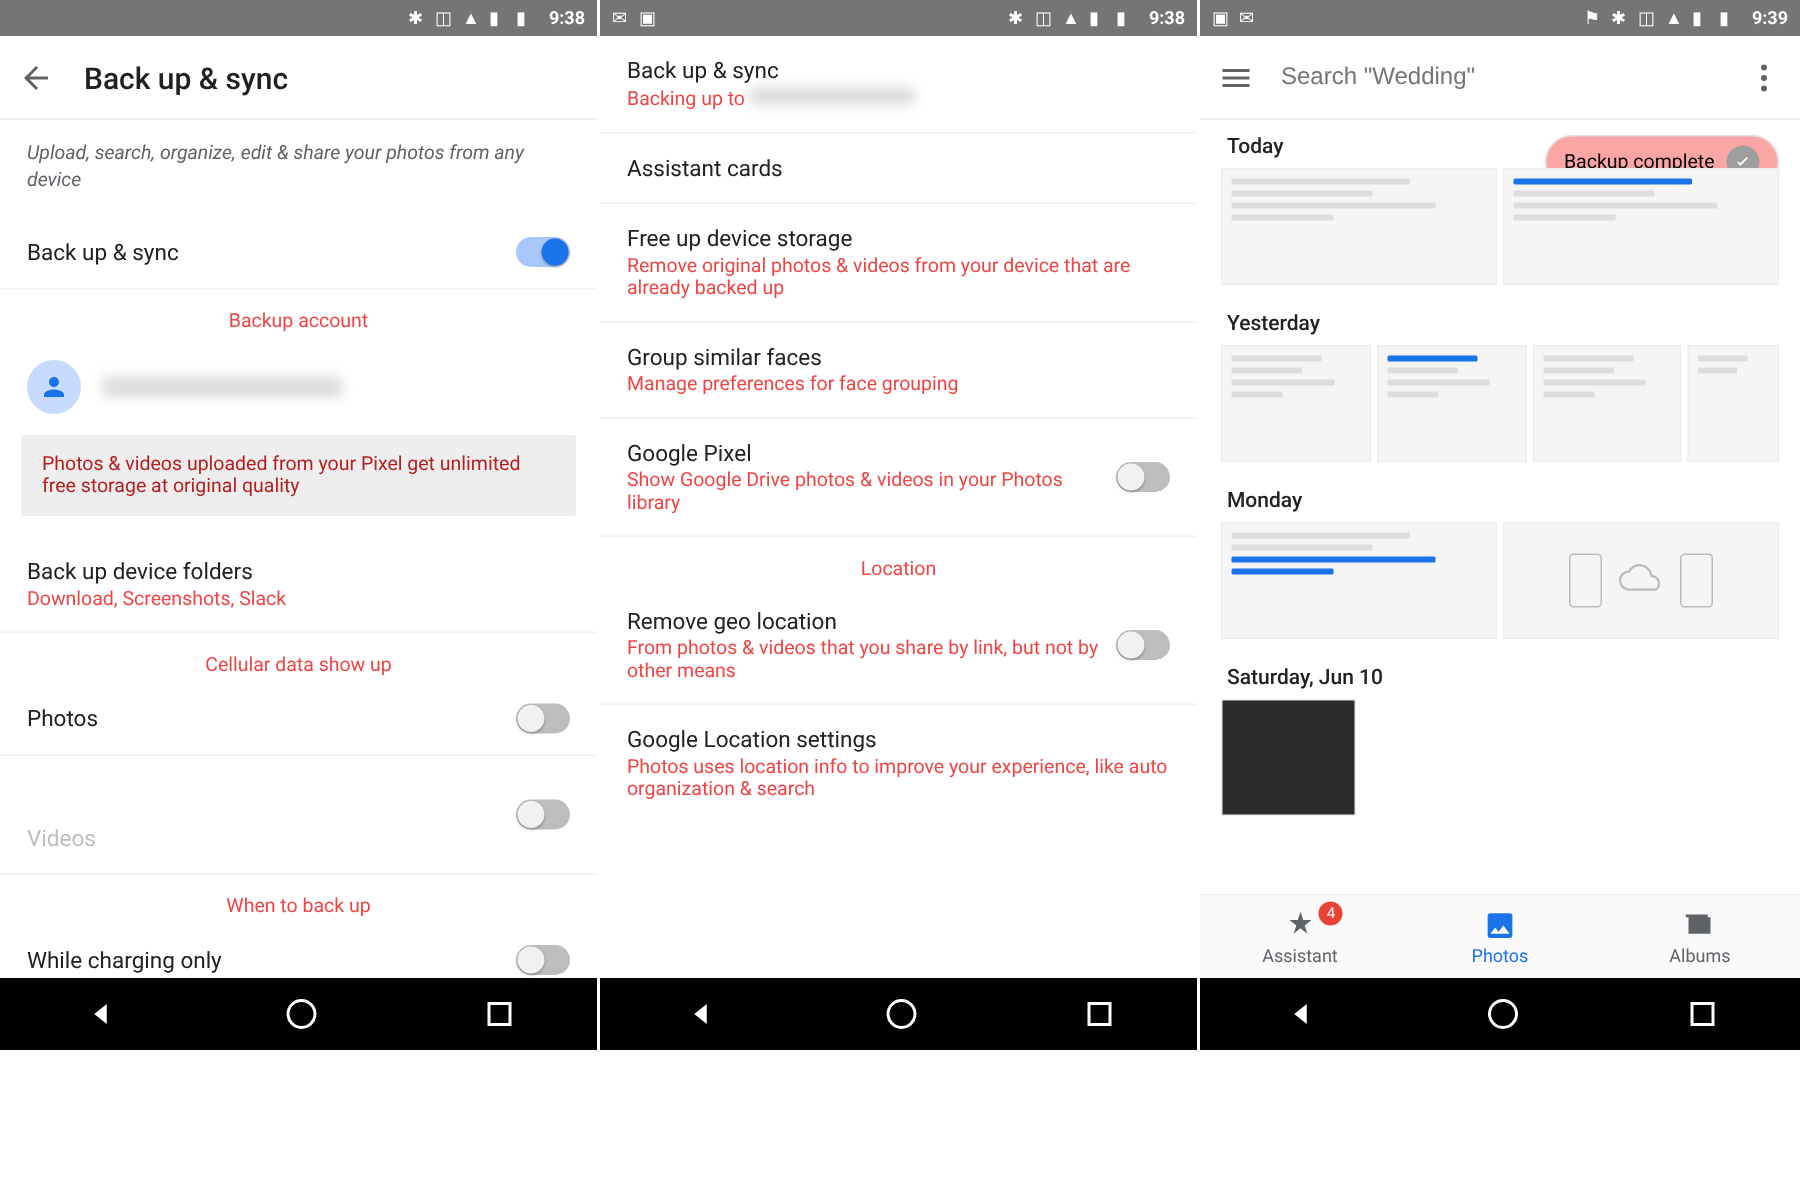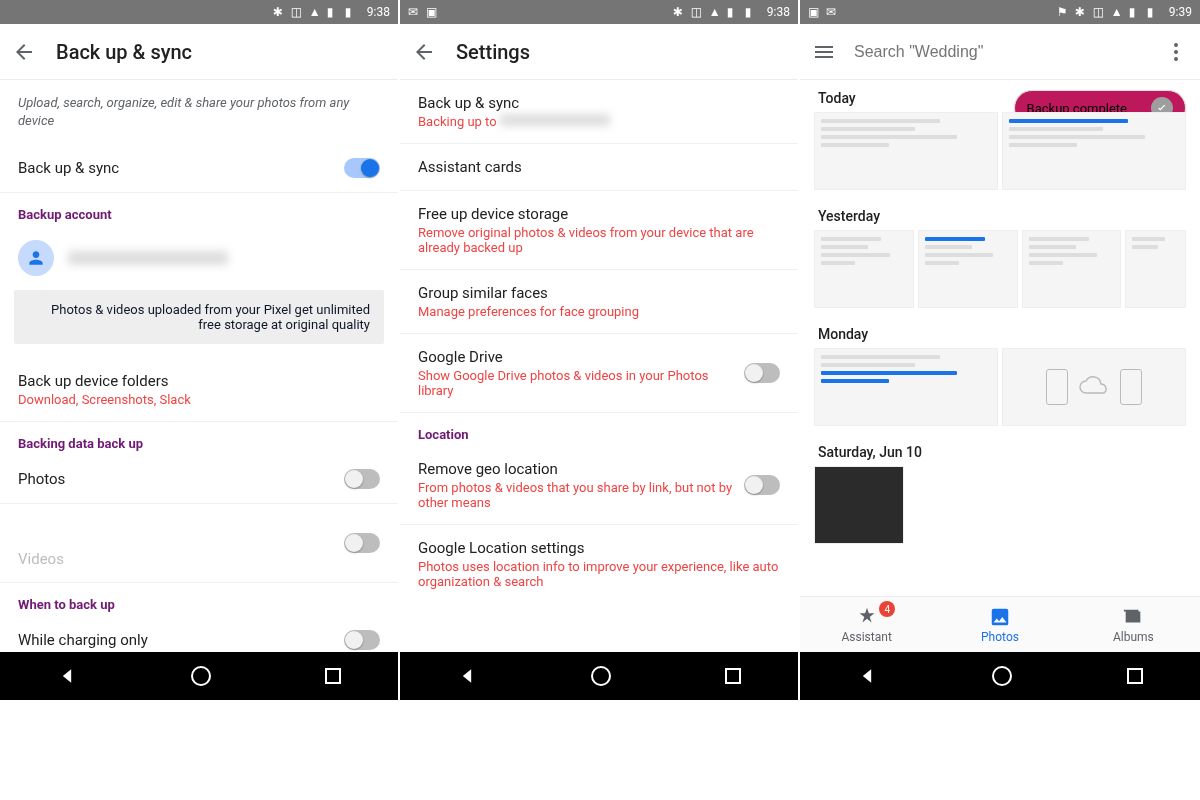--- a/index.html
+++ b/index.html
@@ -3,45 +3,45 @@
 <meta charset="utf-8">
 <style>
   * { box-sizing: border-box; margin: 0; padding: 0; }
   body { font-family: Roboto, "Helvetica Neue", Arial, sans-serif; background: #fff; width: 1200px; height: 800px; overflow: hidden; }
   .triptych { display: flex; width: 1200px; height: 700px; }
   .phone { width: 400px; height: 700px; border-right: 2px solid #fff; position: relative; background: #fff; display: flex; flex-direction: column; }
   .phone:last-child { border-right: none; }
   .statusbar { height: 24px; background: #757575; color: #fff; display: flex; align-items: center; justify-content: flex-end; padding: 0 8px; font-size: 12px; gap: 4px; }
   .statusbar .left-icons { margin-right: auto; display: flex; gap: 4px; }
   .statusbar svg, .statusbar span.glyph { width: 14px; height: 14px; fill: #fff; }
-  .statusbar .time { font-weight: 400; margin-left: 4px; }
+  .statusbar .time { font-weight: 700; margin-left: 4px; }
   .appbar { height: 56px; display: flex; align-items: center; padding: 0 12px; gap: 20px; border-bottom: 1px solid #ececec; }
   .appbar .title { font-size: 20px; font-weight: 500; color: #212121; }
   .back-arrow, .hamburger, .overflow { width: 24px; height: 24px; display: flex; align-items: center; justify-content: center; color: #5f6368; }
   .content { flex: 1; overflow: hidden; }
   .pad { padding: 14px 18px; }
   .sub { font-size: 13px; color: #5f6368; line-height: 1.4; font-style: italic; }
   .row { display: flex; align-items: center; padding: 14px 18px; border-bottom: 1px solid #f0f0f0; }
   .row .txt { flex: 1; }
   .row .pri { font-size: 15px; color: #212121; }
   .row .sec { font-size: 13px; color: #ef4444; margin-top: 2px; }
   .row.disabled .pri { color: #bdbdbd; margin-top: 32px; }
-  .section-label { color: #701a75; font-size: 13px; font-weight: 700; padding: 14px 18px 4px; }
+  .section-label { color: #ef4444; font-size: 13px; font-weight: 400; padding: 14px 18px 4px; text-align: center; }
   .toggle { width: 36px; height: 20px; border-radius: 10px; background: #bdbdbd; position: relative; }
   .toggle::after { content: ""; position: absolute; width: 18px; height: 18px; background: #f1f1f1; border-radius: 50%; top: 1px; left: 1px; box-shadow: 0 1px 2px rgba(0,0,0,.3); }
   .toggle.on { background: #a8c7fa; }
   .toggle.on::after { background: #1a73e8; left: 17px; }
   .avatar { width: 36px; height: 36px; border-radius: 50%; background: #c5dafc; display: flex; align-items: center; justify-content: center; margin-right: 14px; }
   .avatar svg { fill: #1a73e8; width: 20px; height: 20px; }
   .blur { filter: blur(4px); background: #ddd; color: transparent; border-radius: 2px; display: inline-block; height: 14px; width: 160px; }
-  .notice { background: #eeeeee; margin: 0 14px 14px; padding: 12px 14px; font-size: 13px; color: #0f172a; border-radius: 2px; text-align: right; }
+  .notice { background: #eeeeee; margin: 0 14px 14px; padding: 12px 14px; font-size: 13px; color: #b91c1c; border-radius: 2px; }
   
   .searchbar { height: 56px; display: flex; align-items: center; padding: 0 12px; gap: 18px; border-bottom: 1px solid #ececec; }
   .searchbar input { flex: 1; border: none; font-size: 16px; color: #9e9e9e; outline: none; }
-  .chip { position: absolute; top: 90px; right: 14px; background: #be185d; border: 1px solid #e0e0e0; border-radius: 18px; padding: 6px 12px; display: flex; align-items: center; gap: 24px; font-size: 13px; box-shadow: 0 1px 3px rgba(0,0,0,.1); justify-content: space-between; }
+  .chip { position: absolute; top: 90px; right: 14px; background: #fca5a5; border: 1px solid #e0e0e0; border-radius: 18px; padding: 6px 12px; display: flex; align-items: center; gap: 8px; font-size: 13px; box-shadow: 0 1px 3px rgba(0,0,0,.1); justify-content: space-between; }
   .chip .cloud { width: 22px; height: 22px; border-radius: 50%; background: #9e9e9e; display: flex; align-items: center; justify-content: center; }
   .chip .cloud svg { fill: #fff; width: 14px; height: 14px; }
   .date-hdr { font-size: 14px; font-weight: 500; padding: 10px 18px 6px; color: #212121; }
   .thumbs { display: flex; gap: 4px; padding: 0 14px 8px; }
   .thumb { flex: 1; height: 78px; background: #f5f5f5; border: 1px solid #eee; position: relative; overflow: hidden; }
   .thumb .bars { position: absolute; inset: 6px; display: flex; flex-direction: column; gap: 4px; }
   .thumb .bars span { height: 4px; background: #ddd; border-radius: 1px; }
   .thumb .bars span:nth-child(1){width:70%}.thumb .bars span:nth-child(2){width:55%}.thumb .bars span:nth-child(3){width:80%}.thumb .bars span:nth-child(4){width:40%}
   .thumb.dark { background: #2b2b2b; }
   .thumb.cloud-draw { display:flex; align-items:center; justify-content:center; gap:8px;}
@@ -98,21 +98,21 @@
           </div>
         <span class="blur"></span>
       </div>
       <div class="notice">Photos &amp; videos uploaded from your Pixel get unlimited free storage at original quality</div>
       <div class="row">
         <div class="txt">
           <div class="pri">Back up device folders</div>
           <div class="sec">Download, Screenshots, Slack</div>
         </div>
       </div>
-      <div class="section-label">Backing data back up</div>
+      <div class="section-label">Cellular data show up</div>
       <div class="row">
         <div class="txt">
             <div class="pri">Photos</div>
           </div>
         <div class="toggle"></div>
       </div>
       <div class="row disabled">
         <div class="txt">
             <div class="pri">Videos</div>
           </div>
@@ -141,28 +141,20 @@
           <span class="glyph">✉</span>
           <span class="glyph">▣</span>
         </span>
       <span class="glyph">✱</span>
       <span class="glyph">◫</span>
       <span class="glyph">▲</span>
       <span class="glyph">▮</span>
       <span class="glyph">▮</span>
       <span class="time">9:38</span>
     </div>
-    <div class="appbar">
-      <div class="back-arrow">
-        <svg viewBox="0 0 24 24">
-            <path d="M20 11H7.8l5.6-5.6L12 4l-8 8 8 8 1.4-1.4L7.8 13H20z" fill="#5f6368"></path>
-          </svg>
-      </div>
-      <div class="title">Settings</div>
-    </div>
     <div class="content">
       <div class="row">
         <div class="txt">
           <div class="pri">Back up &amp; sync</div>
           <div class="sec"><span>Backing up to</span> <span class="blur" style="width:110px;height:12px"></span></div>
         </div>
       </div>
       <div class="row">
         <div class="txt">
             <div class="pri">Assistant cards</div>
@@ -175,21 +167,21 @@
           </div>
       </div>
       <div class="row">
         <div class="txt">
             <div class="pri">Group similar faces</div>
             <div class="sec">Manage preferences for face grouping</div>
           </div>
       </div>
       <div class="row">
         <div class="txt">
-            <div class="pri">Google Drive</div>
+            <div class="pri">Google Pixel</div>
             <div class="sec">Show Google Drive photos &amp; videos in your Photos library</div>
           </div>
         <div class="toggle"></div>
       </div>
       <div class="section-label">Location</div>
       <div class="row">
         <div class="txt">
             <div class="pri">Remove geo location</div>
             <div class="sec">From photos &amp; videos that you share by link, but not by other means</div>
           </div>

